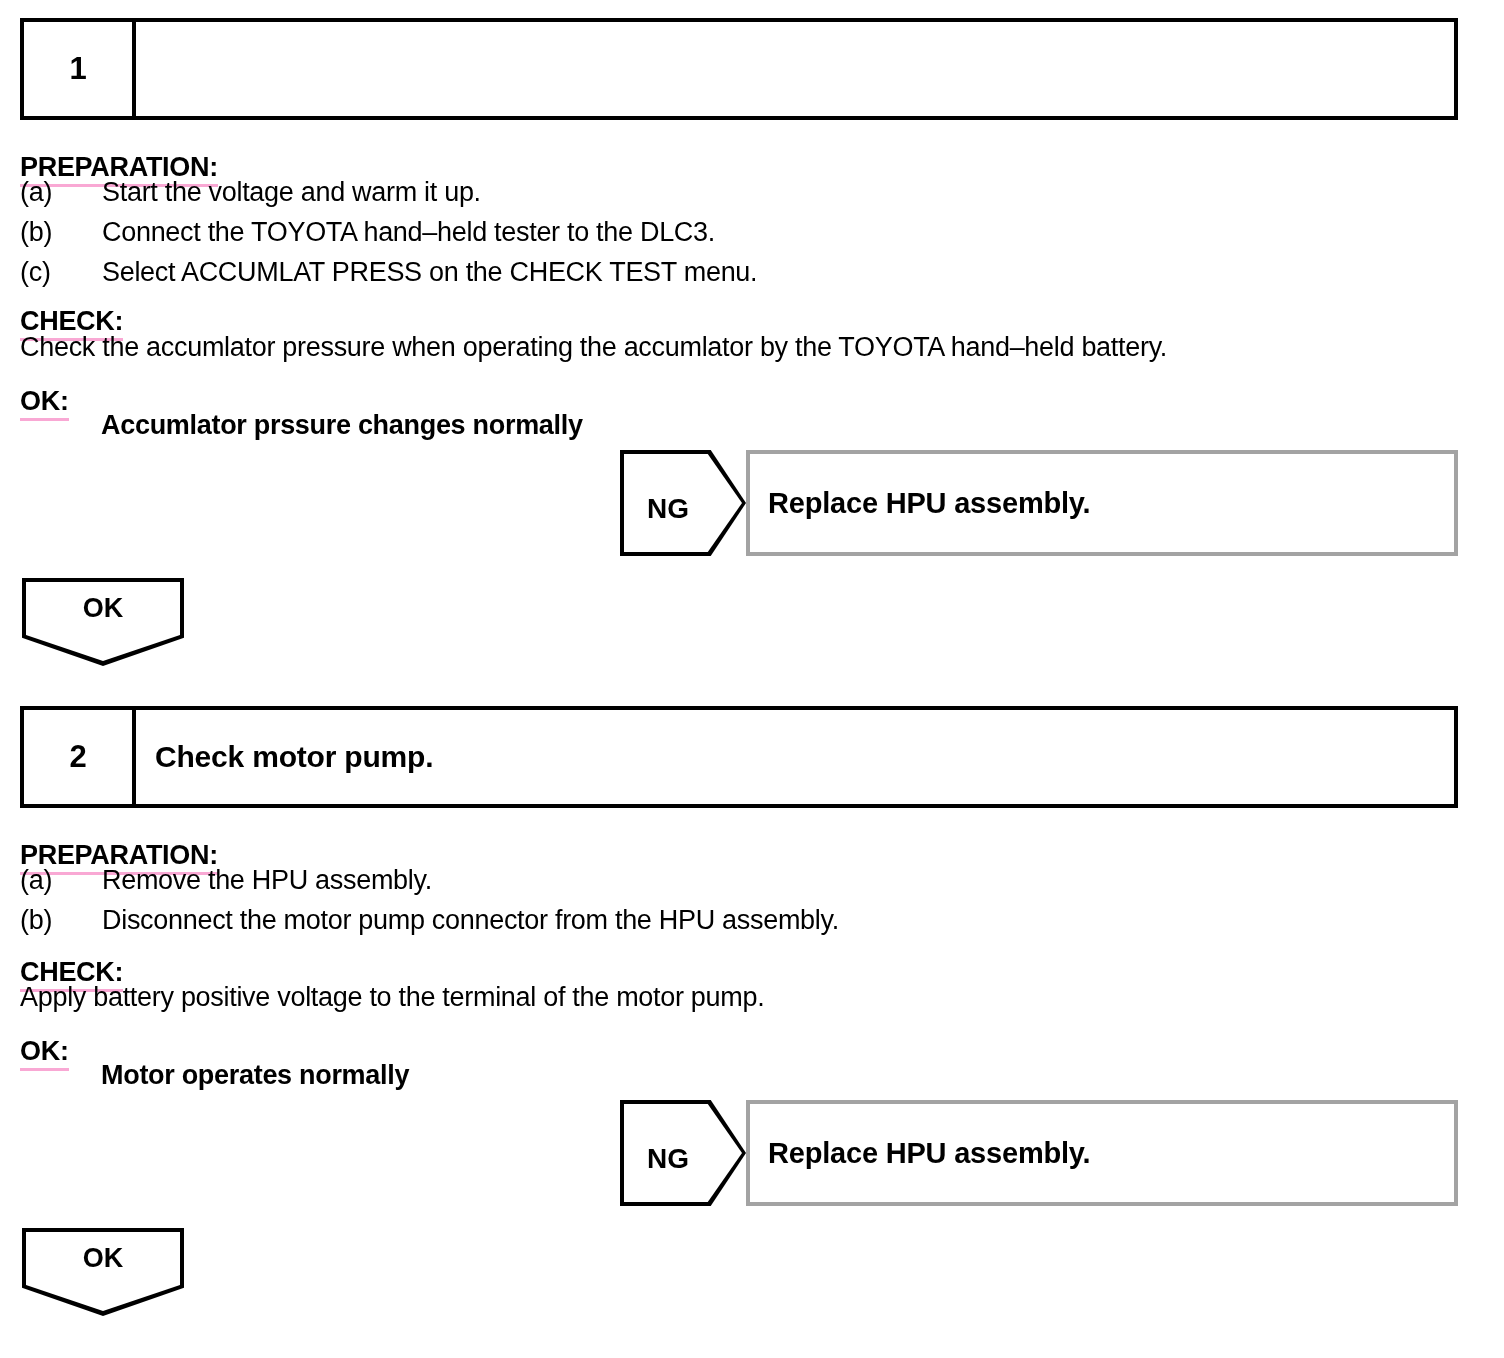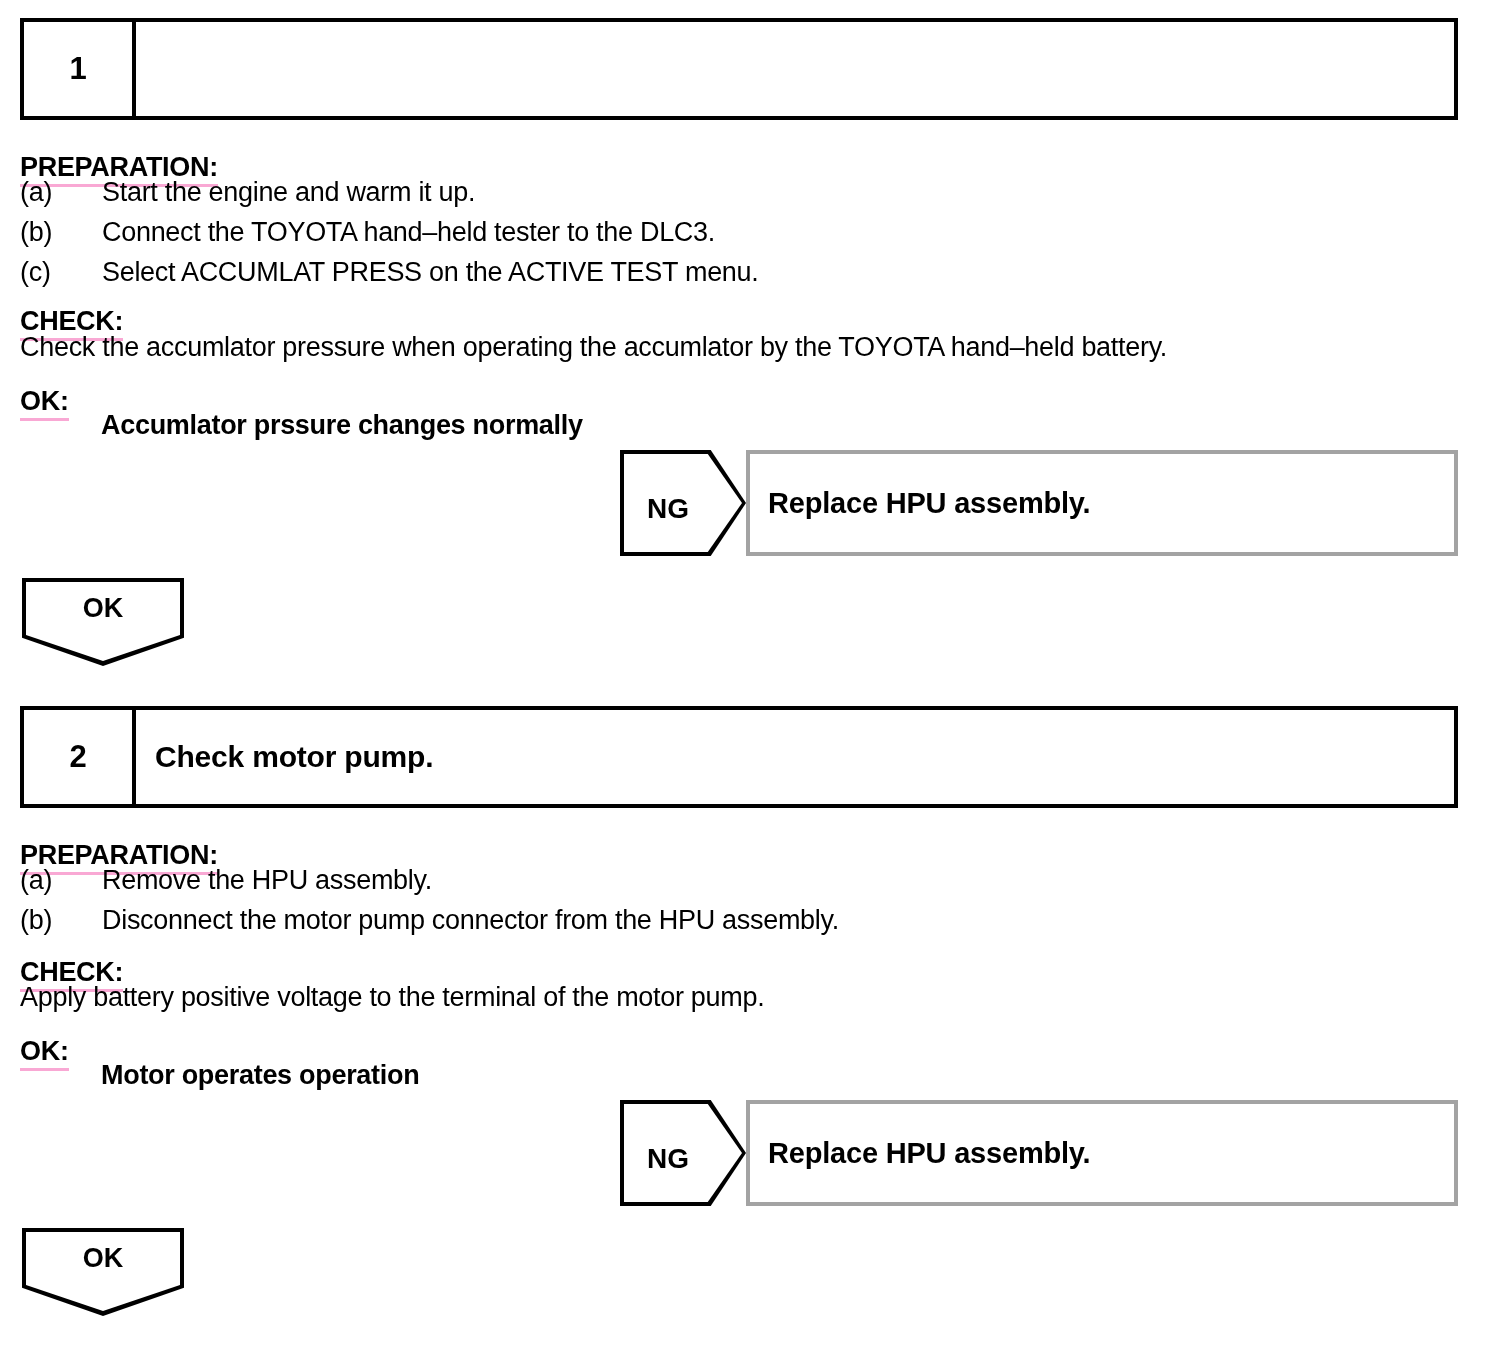--- a/index.html
+++ b/index.html
@@ -178,29 +178,29 @@
   <div class="step-num">1</div>
 </div>
 
 <div class="block" style="top:135px;">
   <div class="heading">PREPARATION:</div>
 </div>
 
 <div class="block" style="top:172px;">
   <div class="list-row">
     <span class="list-label">(a)</span>
-    <span>Start the engine and warm it up.</span>
+    <span>Start the voltage and warm it up.</span>
   </div>
   <div class="list-row">
     <span class="list-label">(b)</span>
     <span>Connect the TOYOTA hand–held tester to the DLC3.</span>
   </div>
   <div class="list-row">
     <span class="list-label">(c)</span>
-    <span>Select ACCUMLAT PRESS on the ACTIVE TEST menu.</span>
+    <span>Select ACCUMLAT PRESS on the CHECK TEST menu.</span>
   </div>
 </div>
 
 <div class="block" style="top:289px;">
   <div class="heading">CHECK:</div>
 </div>
 
 <div class="block para" style="top:328px;">Check the accumlator pressure when operating the accumlator by the TOYOTA hand–held battery.</div>
 
 <div class="block" style="top:369px;">
@@ -248,21 +248,21 @@
   <div class="heading">CHECK:</div>
 </div>
 
 <div class="block para" style="top:978px;">Apply battery positive voltage to the terminal of the motor pump.</div>
 
 <div class="block" style="top:1019px;">
   <div class="heading">OK:</div>
 </div>
 
 <div class="block" style="top:1056px;">
-  <div class="ok-crit">Motor operates operation</div>
+  <div class="ok-crit">Motor operates normally</div>
 </div>
 
 <div class="ng-group" style="left:620px; top:1100px;">
   <div class="ng-pent">
     <div class="shape"></div>
     <div class="lbl">NG</div>
   </div>
   <div class="ng-result" style="width:712px; height:106px;">Replace HPU assembly.</div>
 </div>
 

